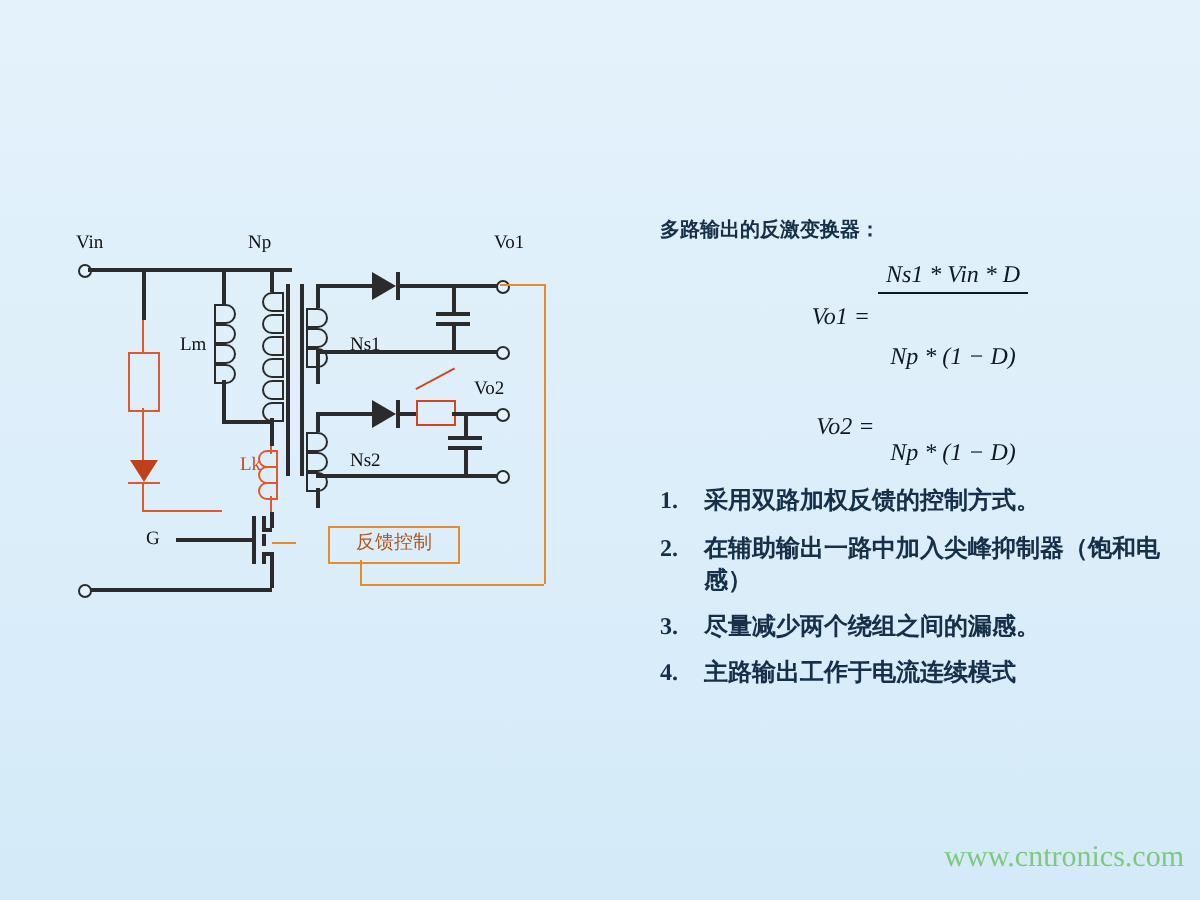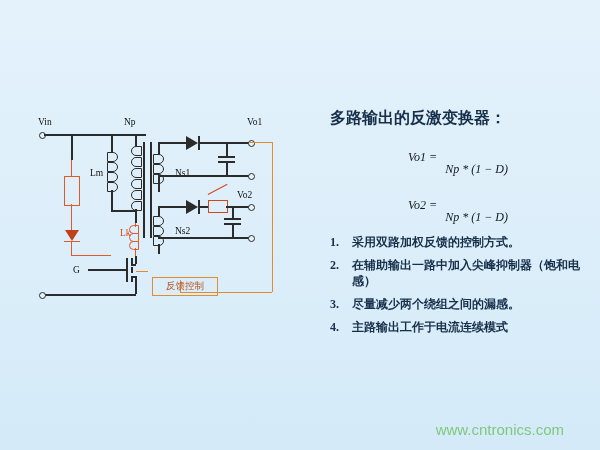--- a/index.html
+++ b/index.html
@@ -32,21 +32,21 @@
     letter-spacing: 0.3px;
   }
   
   .rc {
     position: absolute;
     left: 330px;
     top: 108px;
     width: 250px;
   }
   .rc-head {
-    font-size: 16px;
+    font-size: 10px;
     color: #17304a;
     font-family: "Liberation Serif", serif;
     font-weight: bold;
     margin-bottom: 8px;
   }
   .formula {
     font-family: "Liberation Serif", serif;
     font-style: italic;
     font-size: 12px;
     color: #101820;
@@ -161,25 +161,25 @@
     border: 1.3px solid #e38b2e;
     background: rgba(255,255,255,0.0);
     color: #b4551c;
     font-size: 9.5px;
     font-family: "Liberation Serif", serif;
     text-align: center;
     line-height: 16px;
   }
   .watermark {
     position: absolute;
-    right: 36px;
+    right: 8px;
     bottom: 12px;
     font-size: 15px;
     color: #7ec97e;
-    font-family: Liberation Sans, sans-serif;
+    font-family: Liberation Serif, serif;
   }
 </style>
 </head>
 <body>
 
 <div class="page">
 
 
   <div class="circuit">
 
@@ -288,30 +288,31 @@
     <div class="wire h" style="left:184px; top:98px; width:17px;"></div>
     <div class="wire h" style="left:184px; top:103px; width:17px;"></div>
     <div class="wire v" style="left:192px; top:103px; height:14px;"></div>
     <div class="wire h" style="left:118px; top:117px; width:92px;"></div>
     <div class="node" style="left:208px; top:115px;"></div>
 
     <div class="owire v" style="left:232px; top:22px; height:150px;"></div>
     <div class="owire h" style="left:210px; top:22px; width:22px;"></div>
     <div class="owire h" style="left:140px; top:172px; width:92px;"></div>
     <div class="owire v" style="left:140px; top:160px; height:12px;"></div>
-    <div class="fbbox" style="left:112px; top:143px; width:64px; height:17px;margin-top:14px;">反馈控制</div>
+    <div class="fbbox" style="left:124px; top:143px; width:64px; height:17px;">反馈控制</div>
     <div class="owire h" style="left:96px; top:151px; width:12px;"></div>
   </div>
 
   <div class="rc">
     <div class="rc-head">多路输出的反激变换器：</div>
 
     <div class="formula">
       <span class="lhs">Vo1 =</span>
       <span class="frac">
+        <span class="num">Ns1 * Vin * D</span>
         <span class="den">Np * (1 − D)</span>
       </span>
     </div>
 
     <div class="formula">
       <span class="lhs">Vo2 =</span>
       <span class="frac">
         <span class="den">Np * (1 − D)</span>
       </span>
     </div>

